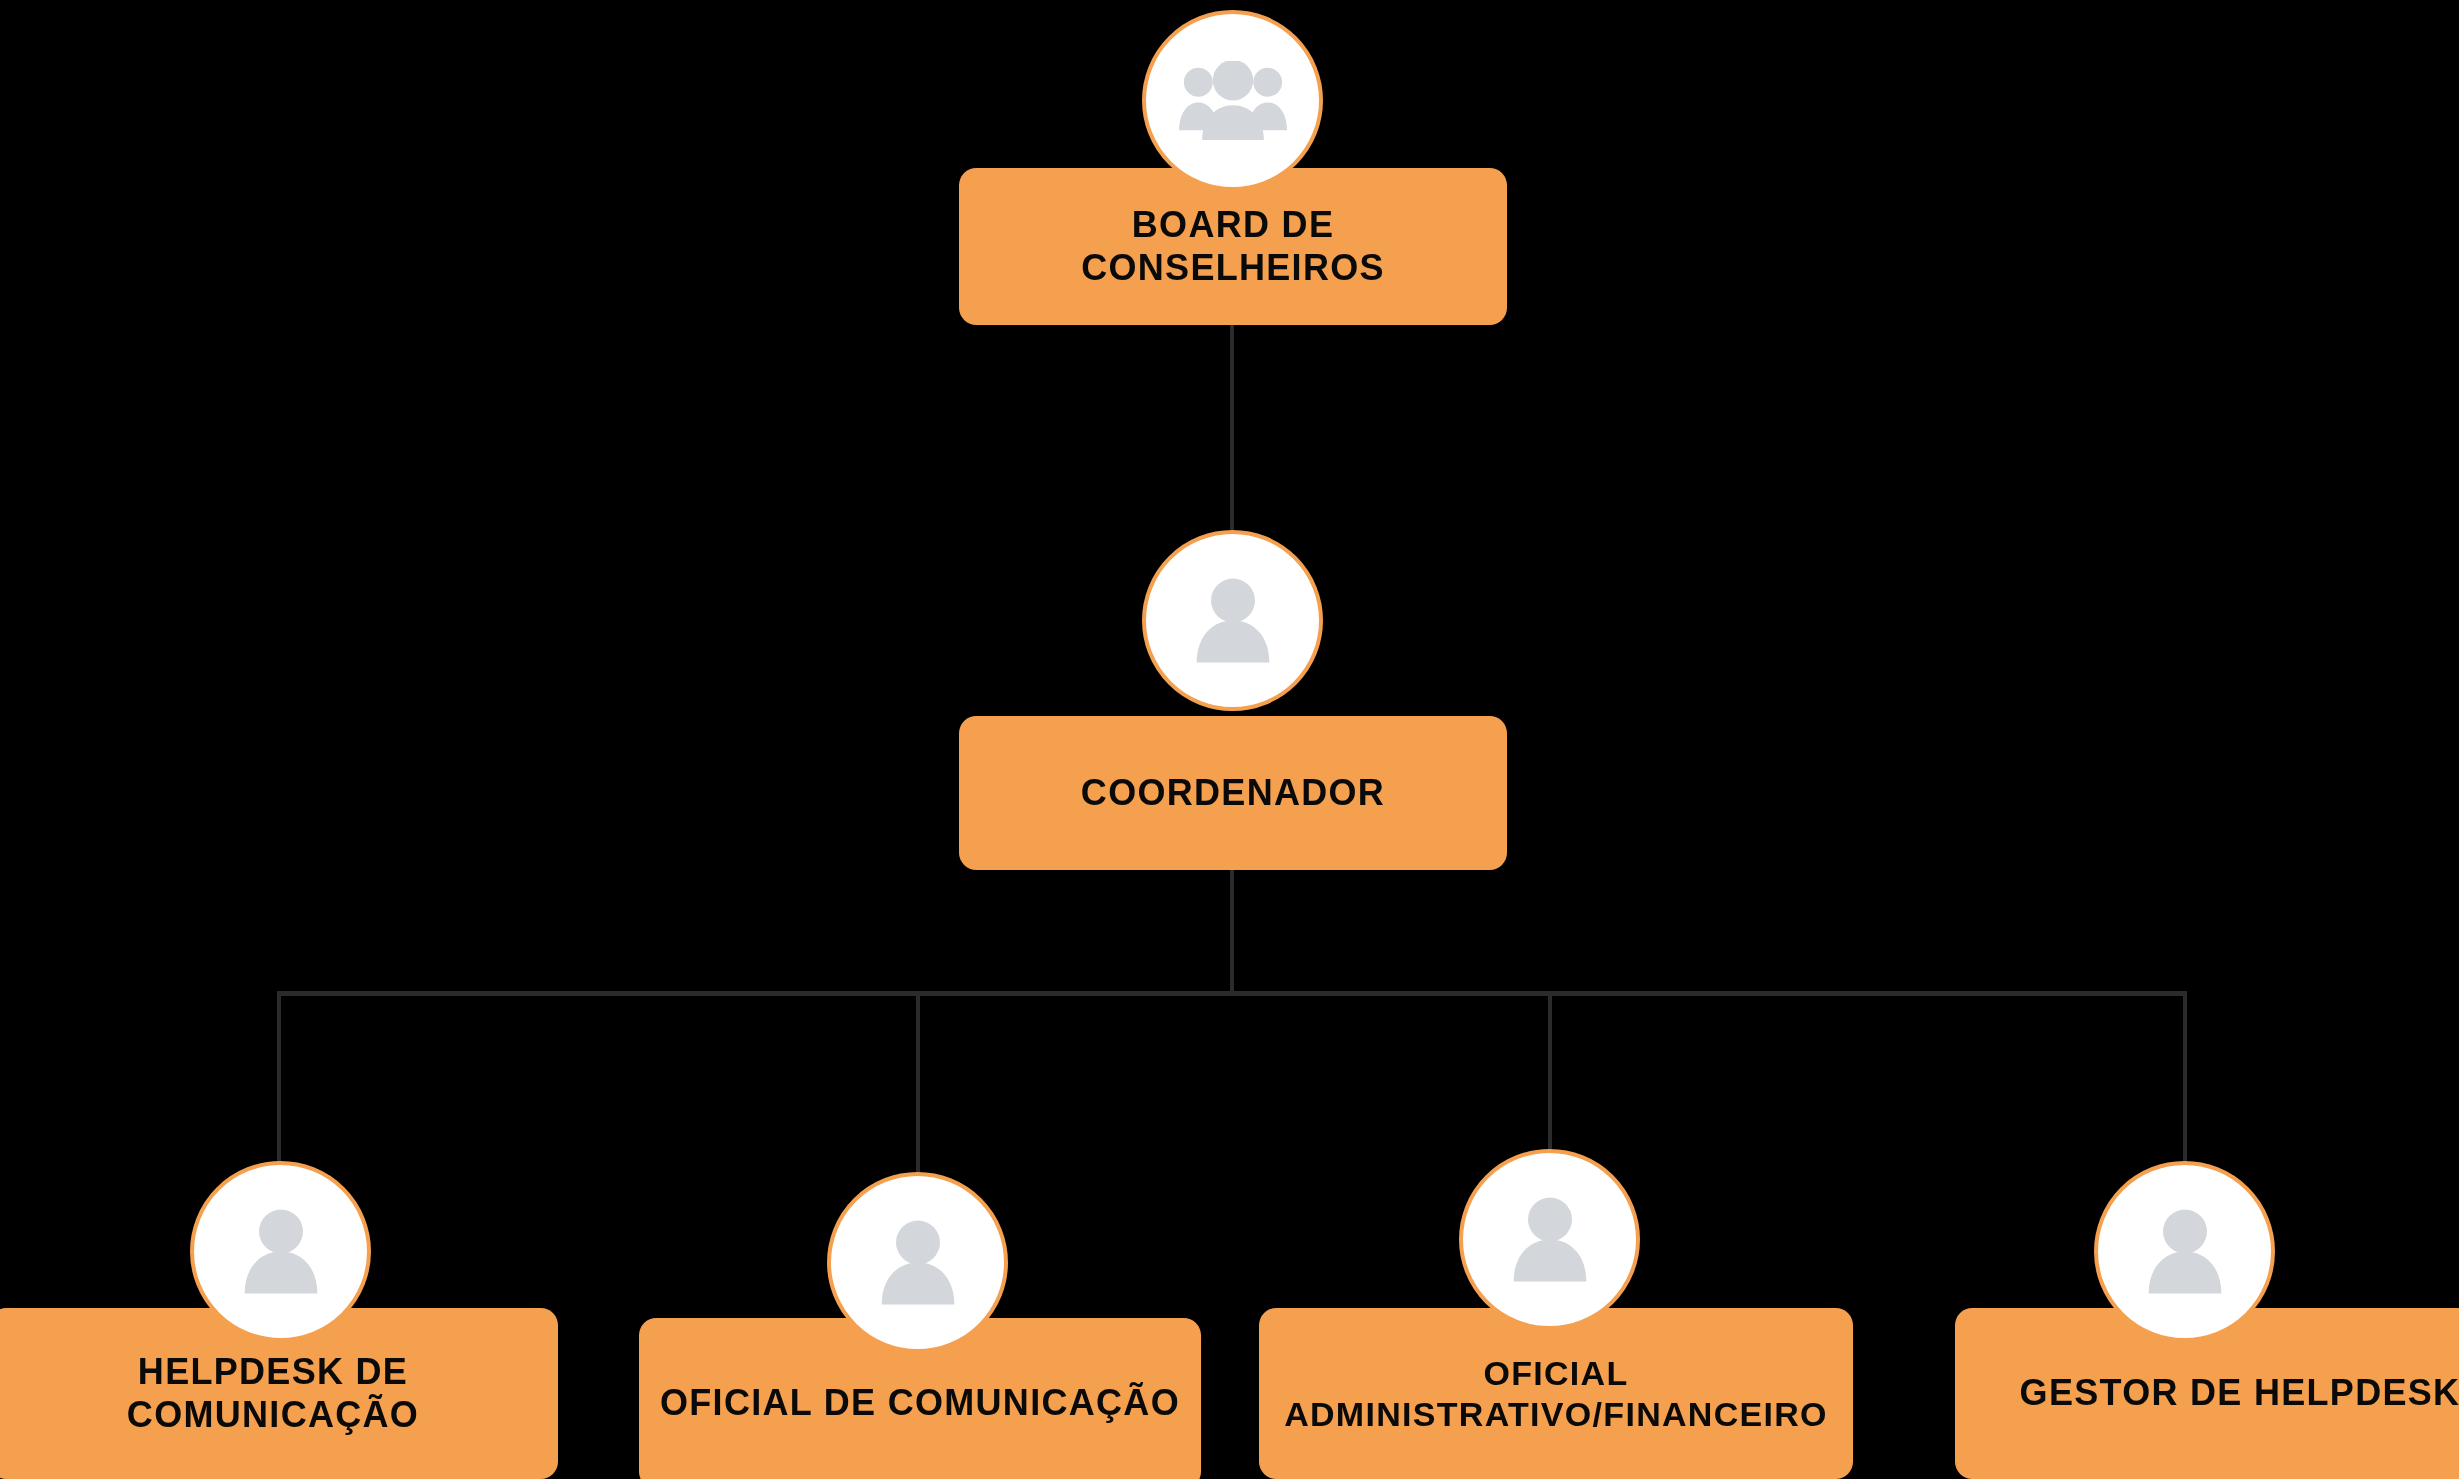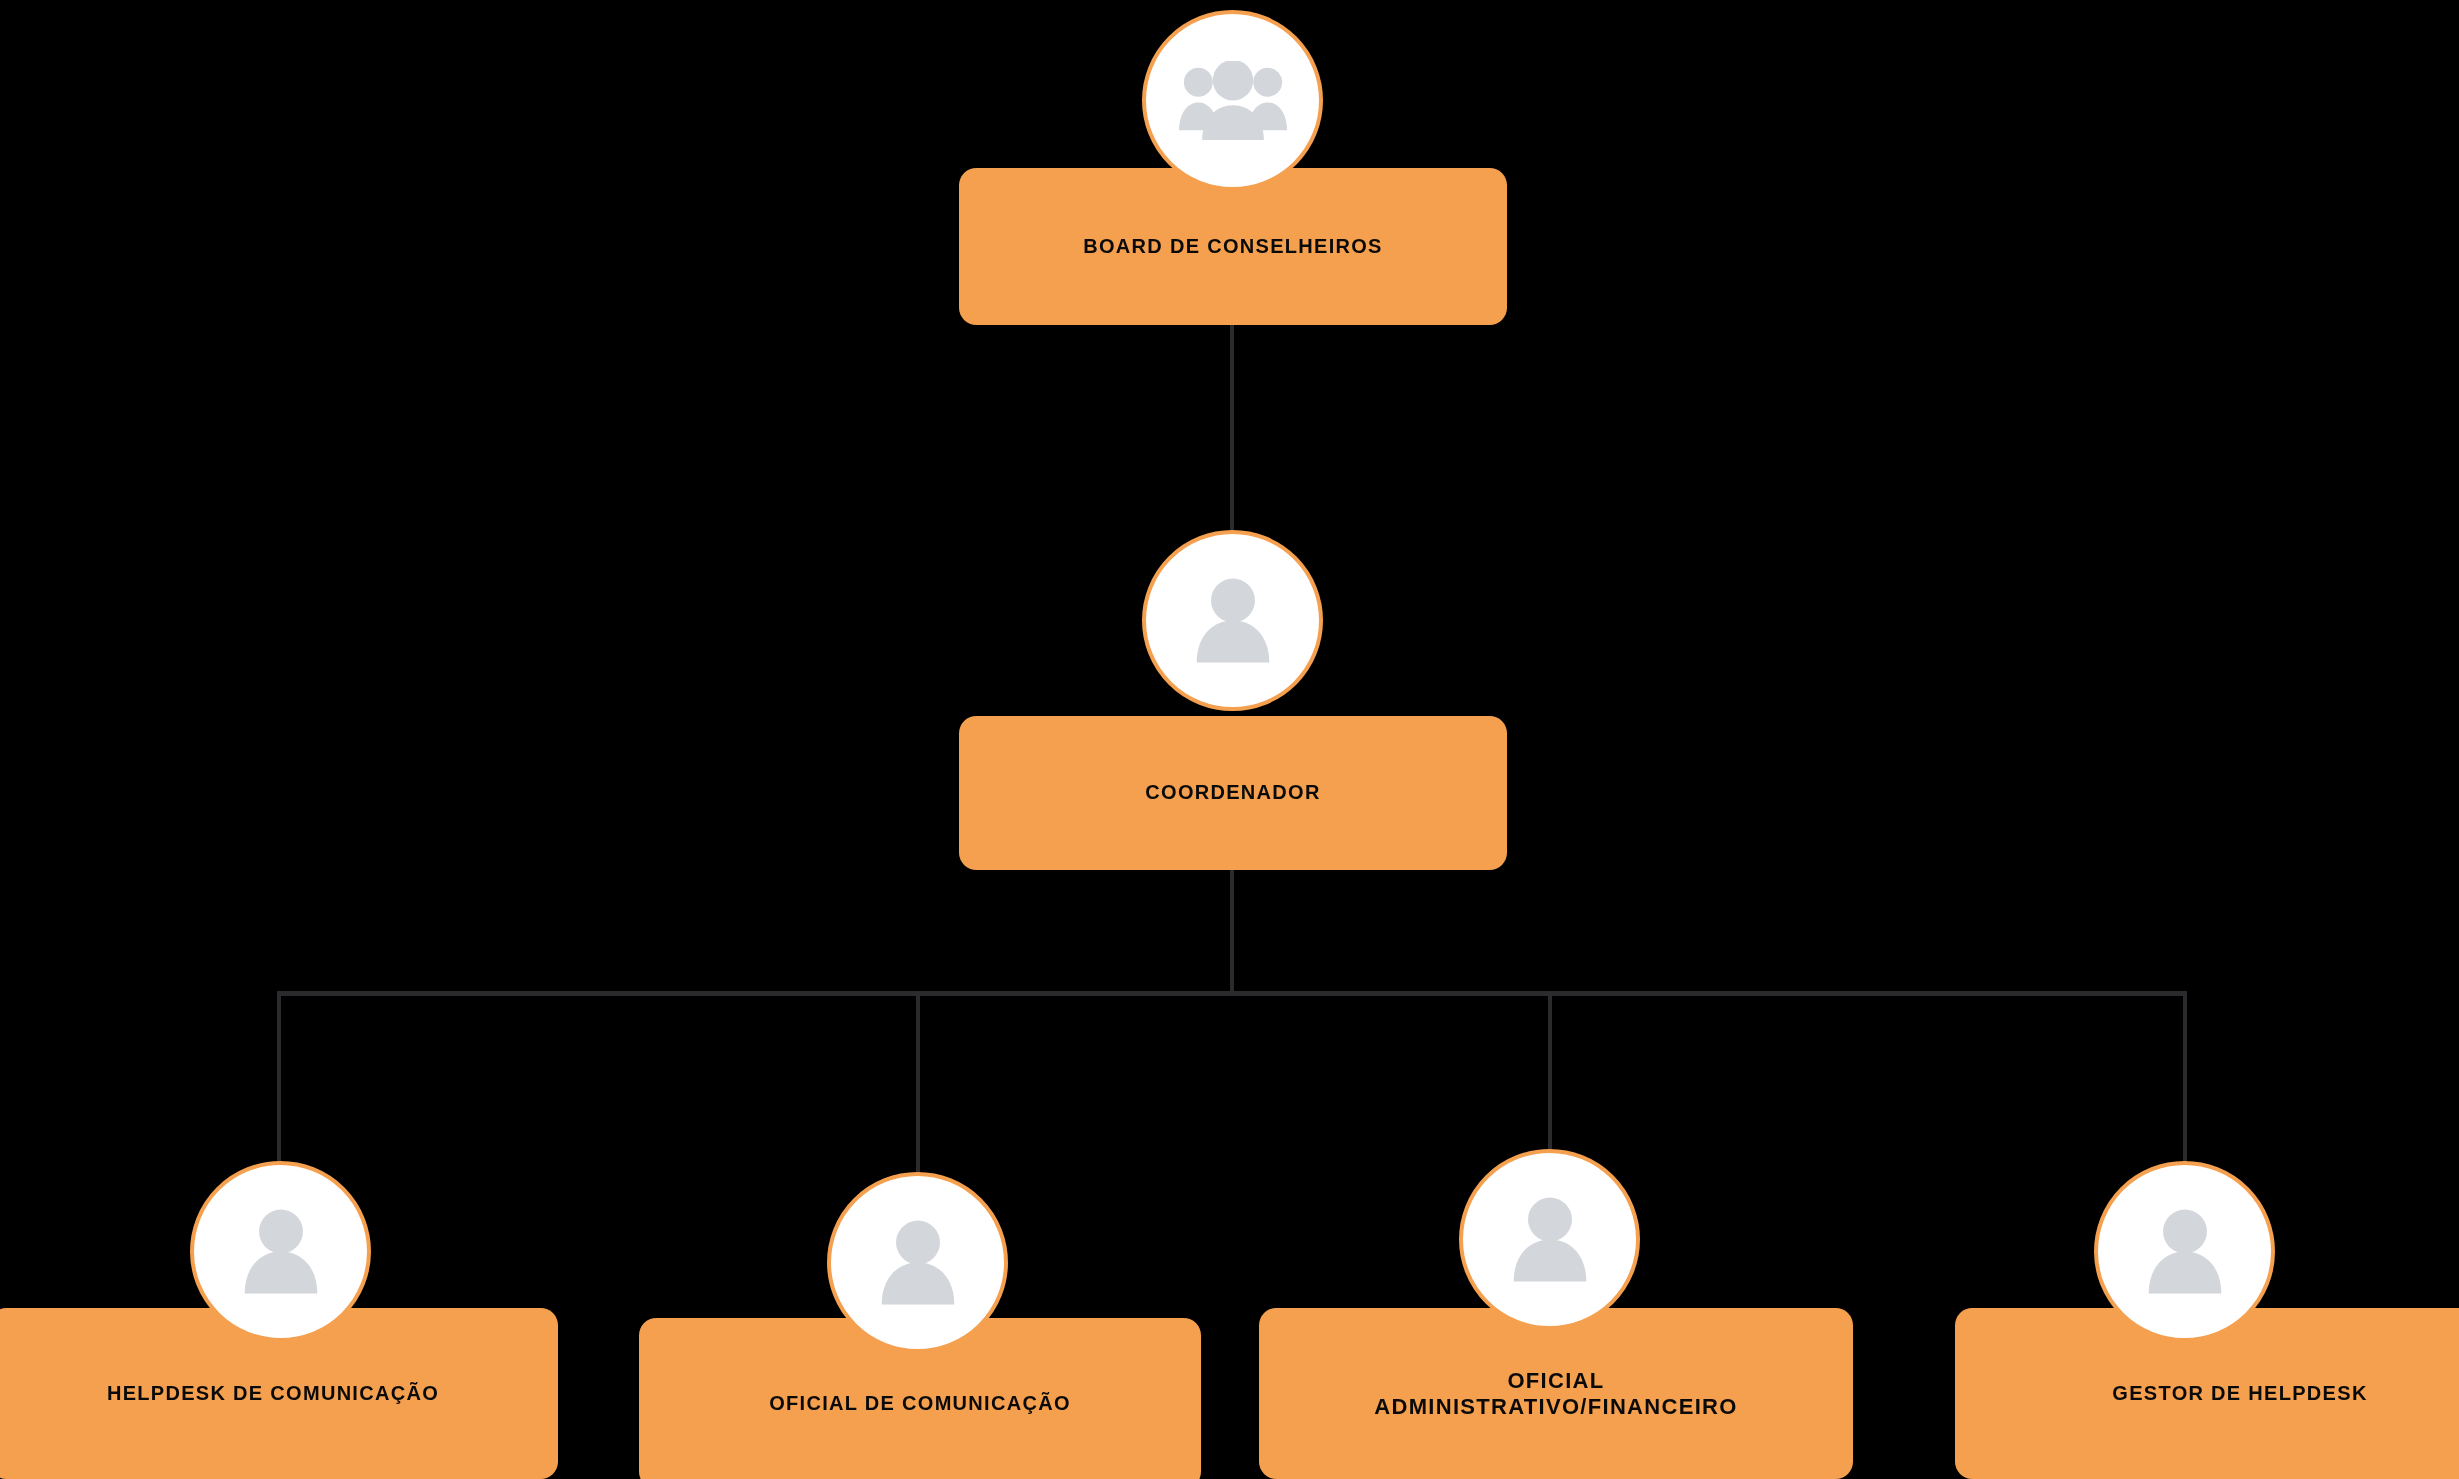--- a/index.html
+++ b/index.html
@@ -33,28 +33,28 @@
     align-items: center;
     justify-content: center;
     box-sizing: border-box;
     padding: 5.8px 17.3px;
     z-index: 3;
   }
   .node-label {
     color: #0a0a0a;
     font-family: "Liberation Sans", sans-serif;
     font-weight: bold;
-    font-size: 20px;
+    font-size: 36px;
     letter-spacing: 1.3px;
     line-height: 1.18;
     text-align: center;
     white-space: pre-line;
   }
   .node-label.small {
-    font-size: 22px;
+    font-size: 34px;
   }
 
   
   .avatar {
     position: absolute;
     border-radius: 50%;
     background: #ffffff;
     border: 4.8px solid #f5a04f;
     box-sizing: border-box;
     display: flex;

